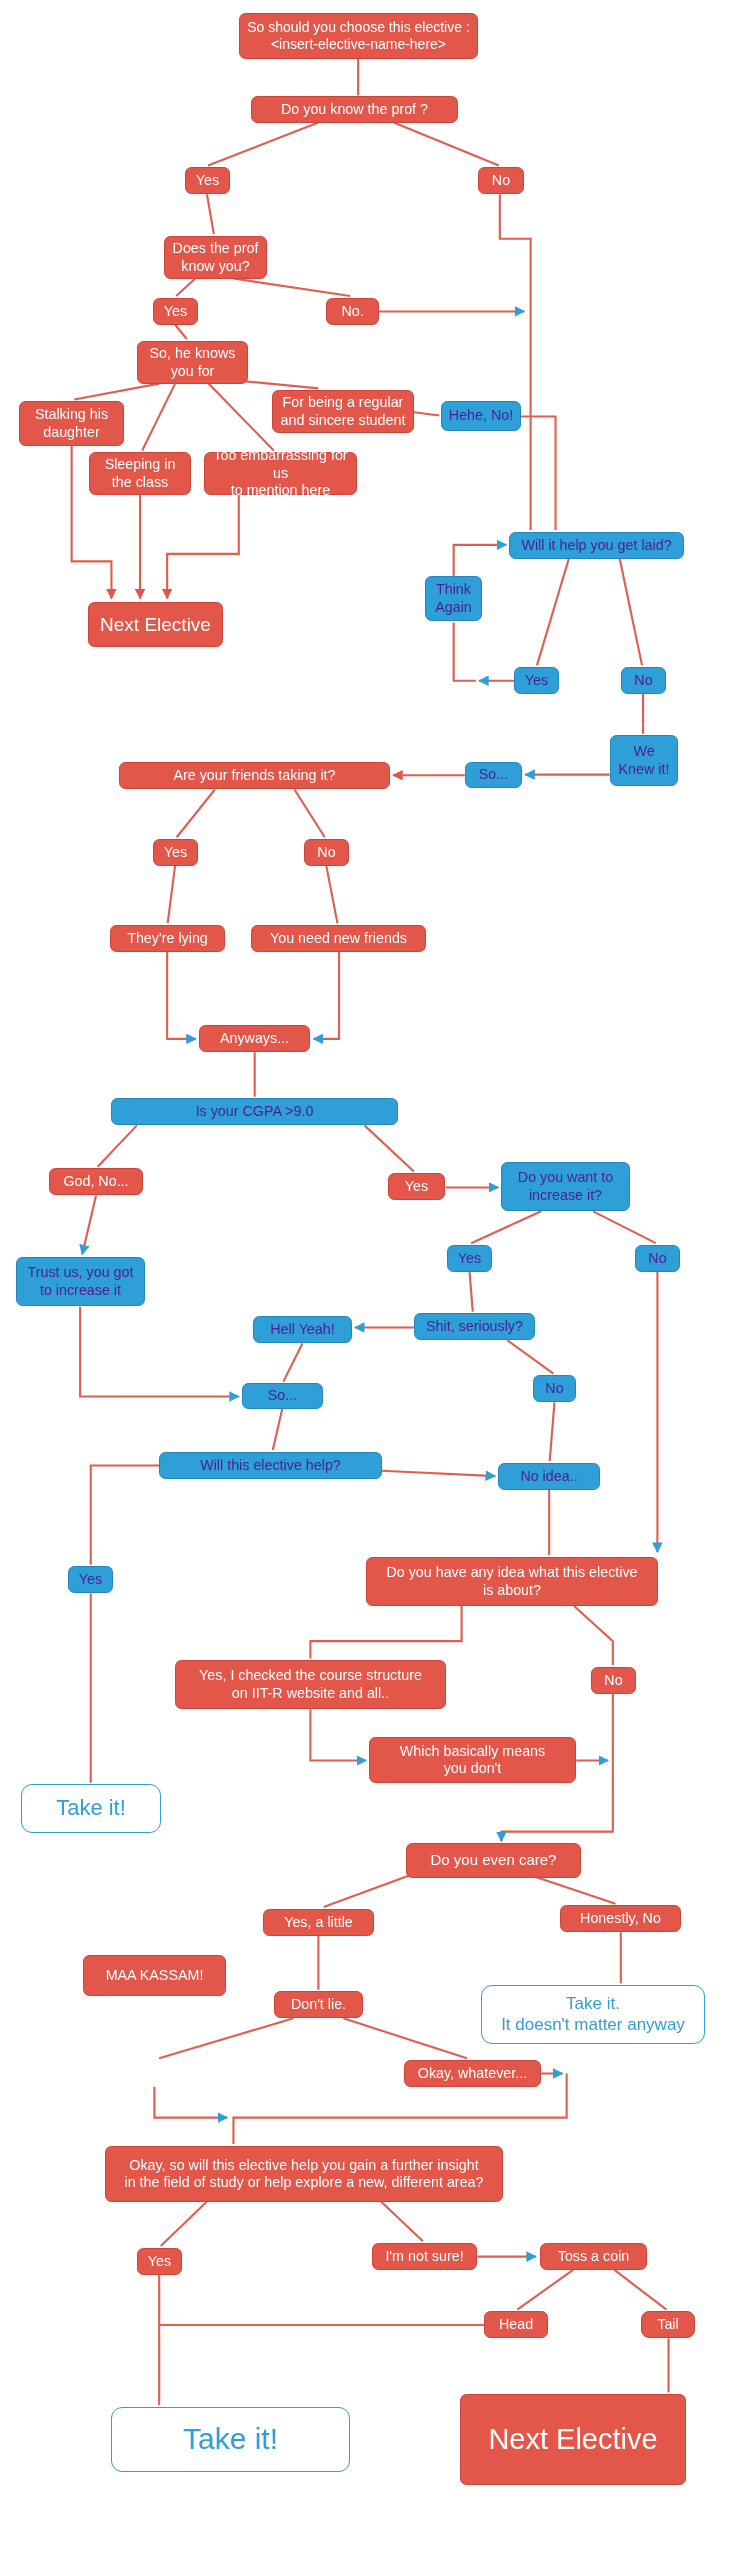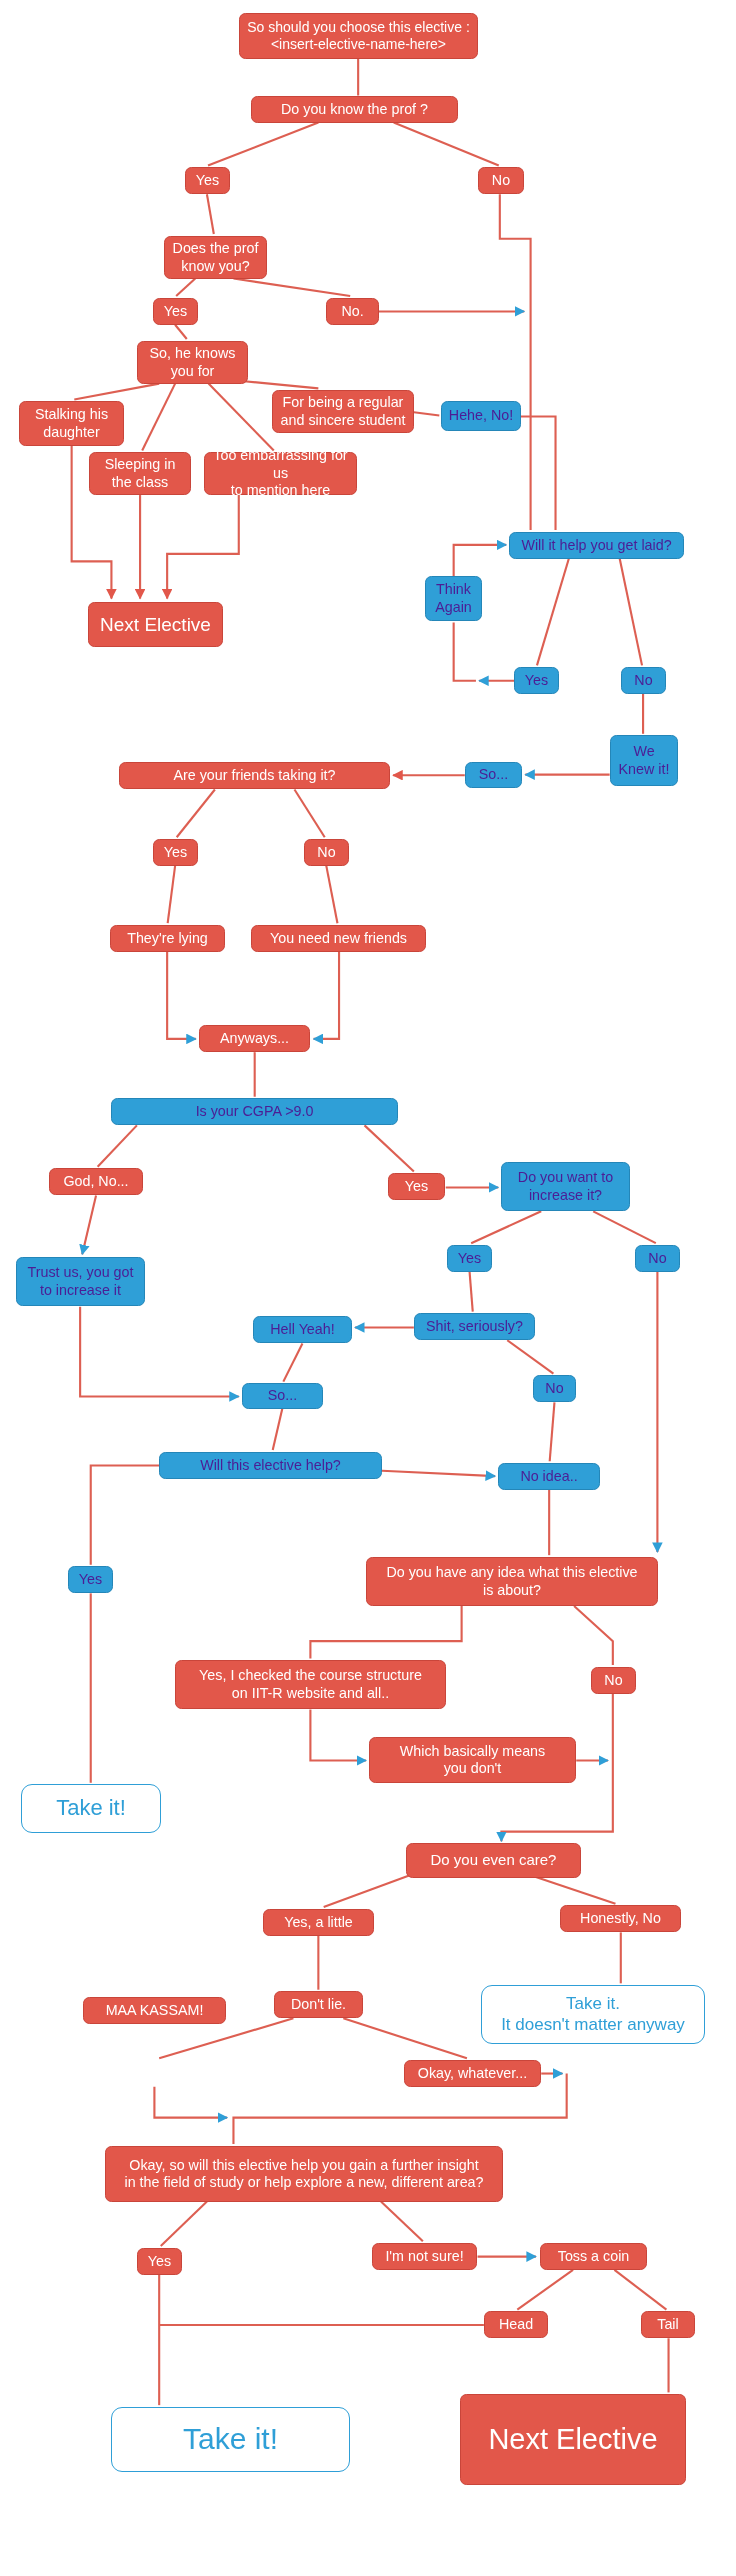--- a/index.html
+++ b/index.html
@@ -165,25 +165,25 @@
     <div class="node k-red" style="left: 591px; top: 1667px; width: 45px; height: 27px; font-size: 14.3px;">No</div>
     <div class="node k-red" style="left: 369px; top: 1737px; width: 207px; height: 46px; font-size: 14.3px;">Which basically means
 you don't</div>
     <div class="node k-outline" style="left: 21px; top: 1784px; width: 140px; height: 49px; font-size: 22px;">Take it!</div>
     <div class="node k-red" style="left: 382px; top: 1843px; width: 175px; height: 35px; font-size: 15px; margin-left: 24px;">Do you even care?</div>
     <div class="node k-red" style="left: 263px; top: 1909px; width: 111px; height: 27px; font-size: 14.3px;">Yes, a little</div>
     <div class="node k-red" style="left: 560px; top: 1905px; width: 121px; height: 27px; font-size: 14.3px;">Honestly, No</div>
     <div class="node k-red" style="left: 274px; top: 1991px; width: 89px; height: 27px; font-size: 14.3px;">Don't lie.</div>
     <div class="node k-outline" style="left: 481px; top: 1985px; width: 224px; height: 59px; font-size: 17px;">Take it.
 It doesn't matter anyway</div>
-    <div class="node k-red" style="left: 83px; top: 1997px; width: 143px; height: 27px; font-size: 14.3px;">MAA KASSAM!</div>
+    <div class="node k-red" style="left: 83px; top: 1955px; width: 143px; height: 41px; font-size: 14.3px;">MAA KASSAM!</div>
     <div class="node k-red" style="left: 404px; top: 2060px; width: 137px; height: 27px; font-size: 14.3px;">Okay, whatever...</div>
     <div class="node k-red" style="left: 105px; top: 2146px; width: 398px; height: 56px; font-size: 14.3px;">Okay, so will this elective help you gain a further insight
 in the field of study or help explore a new, different area?</div>
     <div class="node k-red" style="left: 137px; top: 2248px; width: 45px; height: 27px; font-size: 14.3px;">Yes</div>
     <div class="node k-red" style="left: 372px; top: 2243px; width: 105px; height: 27px; font-size: 14.3px;">I'm not sure!</div>
     <div class="node k-red" style="left: 540px; top: 2243px; width: 107px; height: 27px; font-size: 14.3px;">Toss a coin</div>
     <div class="node k-red" style="left: 484px; top: 2311px; width: 64px; height: 27px; font-size: 14.3px;">Head</div>
-    <div class="node k-red" style="left: 641px; top: 2311px; width: 54px; height: 27px; font-size: 14.3px;">Tail</div>
+    <div class="node k-red" style="left: 641px; top: 2311px; width: 54px; height: 27px; font-size: 14.3px; border-radius: 8px;">Tail</div>
     <div class="node k-outline" style="left: 111px; top: 2407px; width: 239px; height: 65px; font-size: 30px;">Take it!</div>
     <div class="node k-red" style="left: 460px; top: 2394px; width: 226px; height: 91px; font-size: 29px;">Next Elective</div>
   </div>
 
 
 </body></html>

